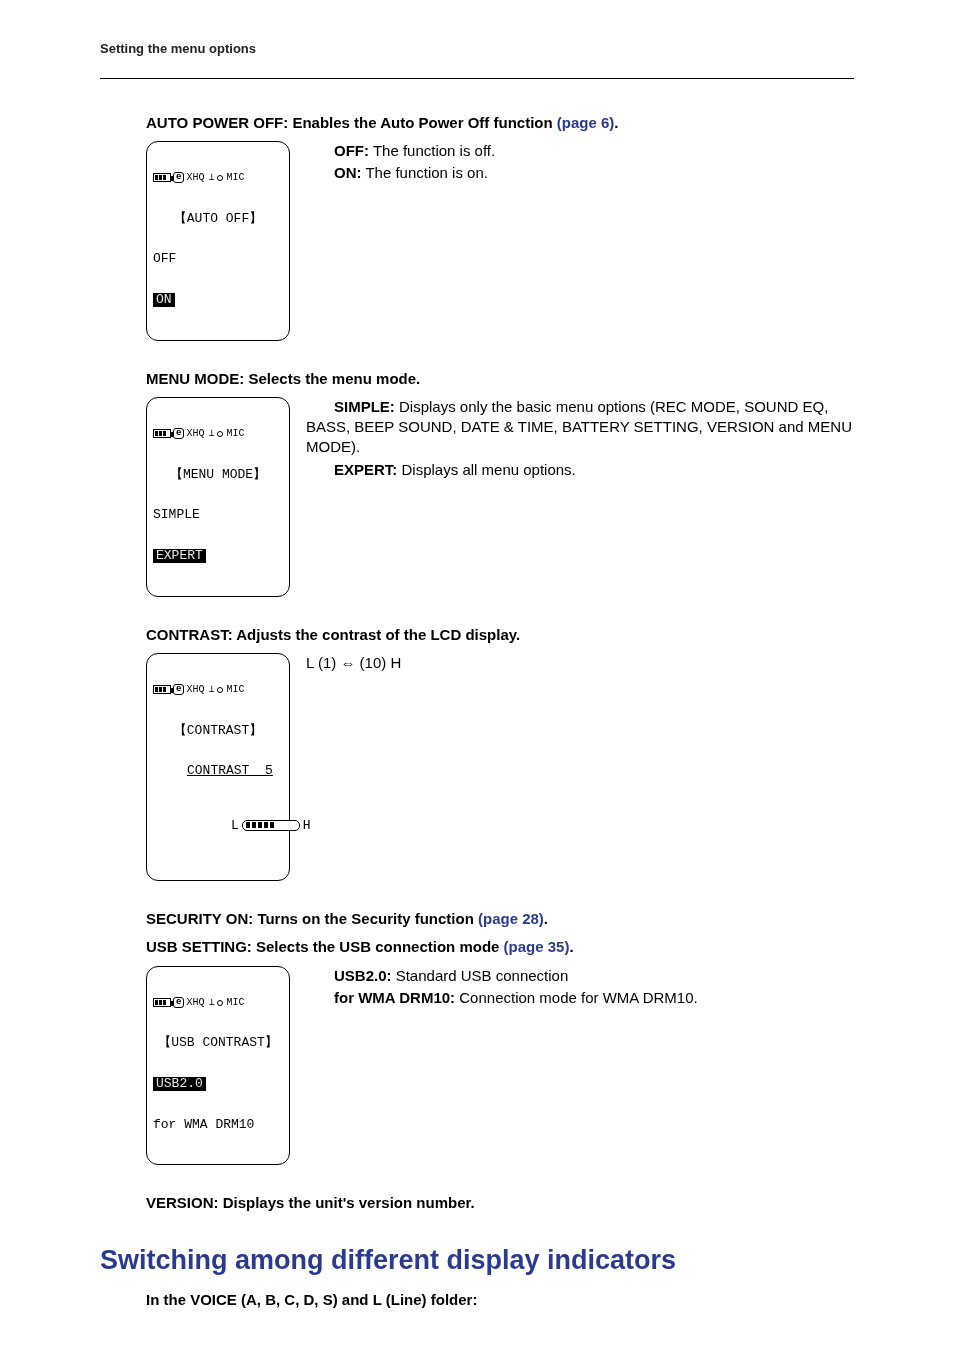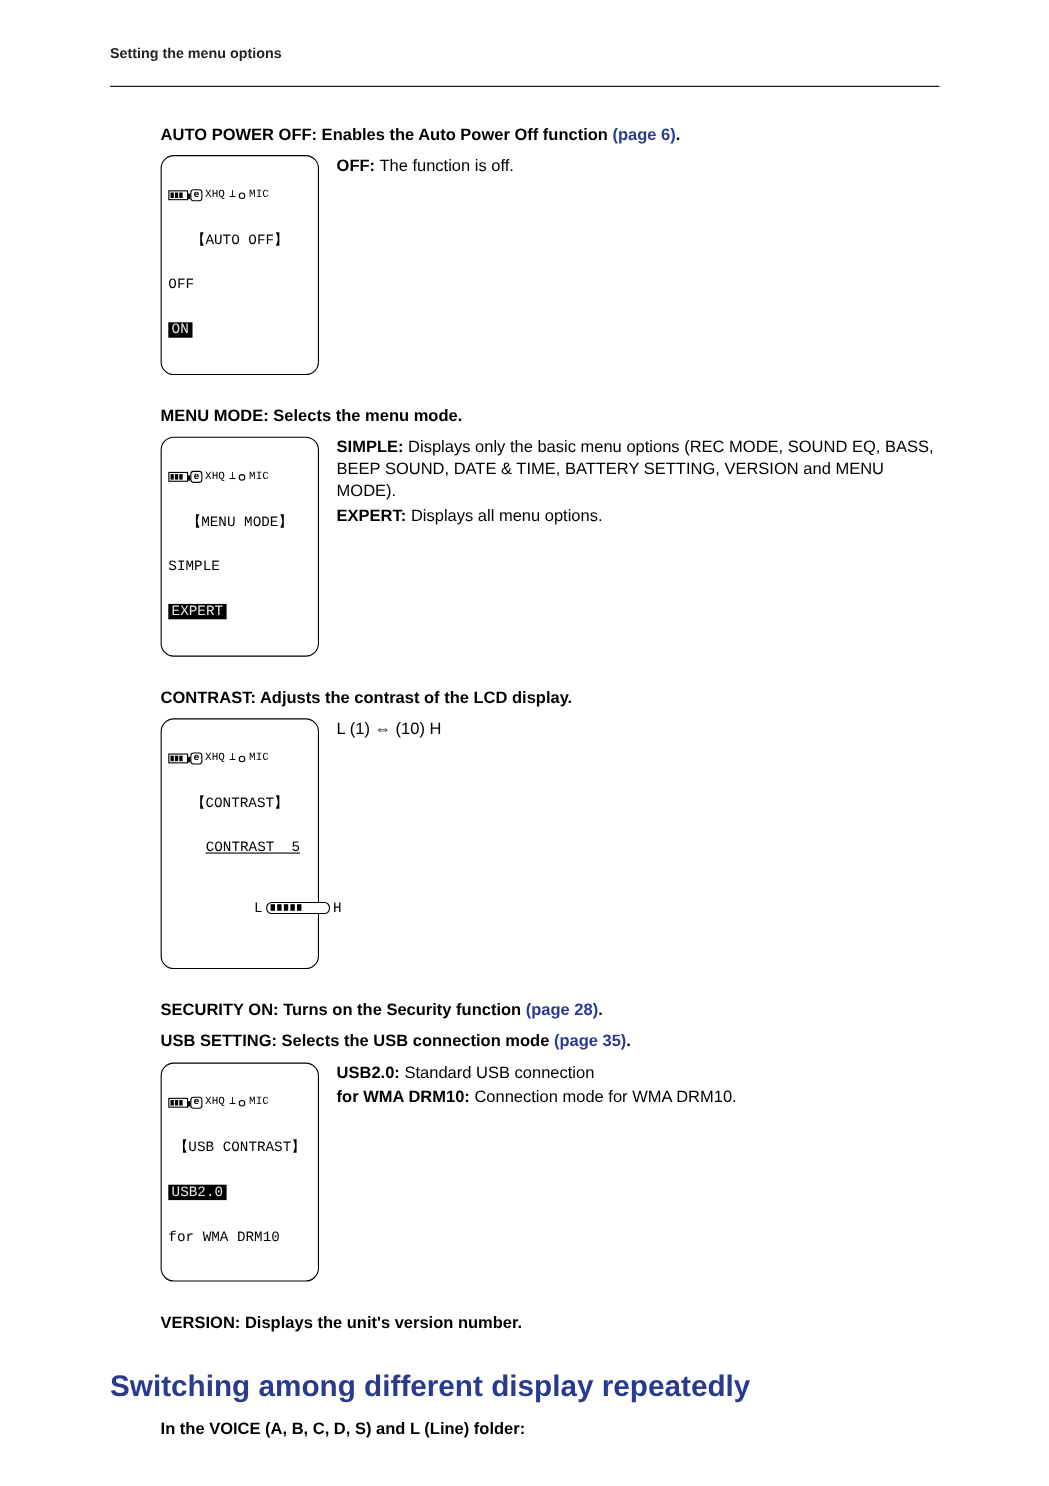--- a/index.html
+++ b/index.html
@@ -130,21 +130,21 @@
   }
   .bar-scale::before {
     content: "";
     position: absolute;
     left: 3px; top: 1px;
     width: 4px; height: 6px; background: #000;
     box-shadow: 6px 0 #000, 12px 0 #000, 18px 0 #000, 24px 0 #000;
   }
   .option-text { flex: 1; }
   .option-text p { margin: 0 0 2px 0; }
-  .label { font-weight: bold; }
+  .label { font-weight: bold; margin-left: 28px; }
   .spacer-top { margin-top: 28px; }
   .big-heading {
     font-family: "Segoe UI Semibold", Arial, sans-serif;
     font-weight: 700;
     font-size: 27px;
     color: #2a3b8f;
     margin: 28px 0 12px 0;
   }
   .para { margin: 0 0 8px 0; }
   .bold { font-weight: bold; }
@@ -170,20 +170,21 @@
           <span class="ant">⟂</span>
           <span class="mic-dot"></span>
           <span>MIC</span>
         </div>
         <div class="lcd-title">【AUTO OFF】</div>
         <div class="lcd-line">OFF</div>
         <div class="lcd-line"><span class="inv">ON</span></div>
       </div>
       <div class="option-text">
         <p><span class="label">OFF:</span><span> The function is off.</span></p>
+        <p><span class="label">ON:</span><span> The function is on.</span></p>
       </div>
     </div>
 
     <div class="setting-heading spacer-top">MENU MODE: Selects the menu mode.</div>
     <div class="option-row">
       <div class="device-lcd">
         <div class="lcd-status">
           <span class="batt"><i></i><i></i><i></i></span>
           <span class="e-box">e</span>
           <span>XHQ</span>
@@ -246,21 +247,21 @@
       </div>
       <div class="option-text">
         <p><span class="label">USB2.0:</span><span> Standard USB connection</span></p>
         <p><span class="label">for WMA DRM10:</span><span> Connection mode for WMA DRM10.</span></p>
       </div>
     </div>
 
     <div class="setting-heading spacer-top">VERSION: Displays the unit's version number.</div>
   </div>
 
-  <div class="big-heading">Switching among different display repeatedly</div>
+  <div class="big-heading">Switching among different display indicators</div>
 
   <div class="content-indent">
 
     <p class="para bold" style="margin-top:10px;">In the VOICE (A, B, C, D, S) and L (Line) folder:</p>
 
   </div>
 
 </div>
 
 </body></html>

